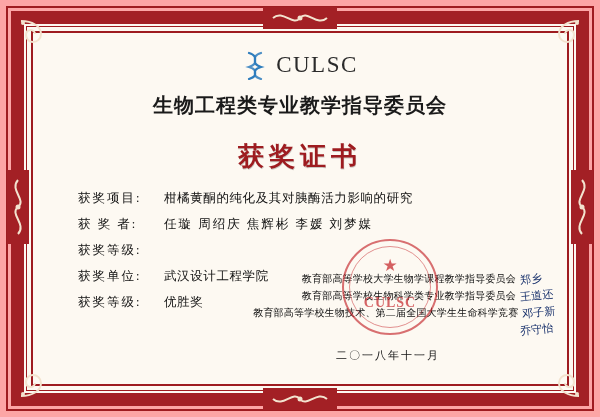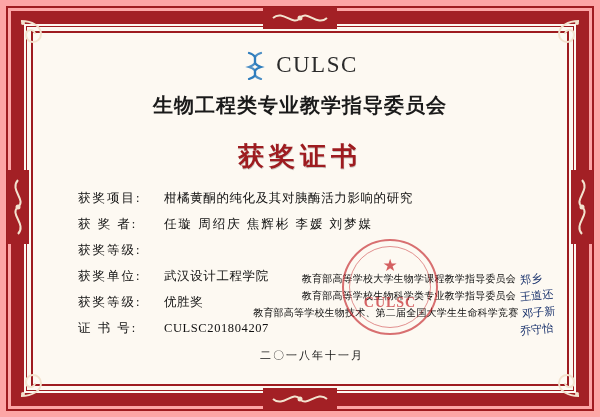--- a/index.html
+++ b/index.html
@@ -181,21 +181,21 @@
     font-family: "Liberation Serif", serif;
     font-size: 11px;
     color: #17306b;
     transform: rotate(-6deg);
     display: inline-block;
     width: 36px;
     text-align: left;
   }
   .date-line {
     margin-top: 10px;
-    text-align: left;
+    text-align: center;
     font-family: "Liberation Serif", serif;
     font-size: 11px;
     letter-spacing: 2px;
     color: #111;
     padding-right: 40px;
   }
 
   
   .seal {
     position: absolute;
@@ -338,24 +338,20 @@
         <span class="field-label">获奖等级:</span>
       </div>
       <div class="field-row">
         <span class="field-label">获奖单位:</span>
         <span class="field-value">武汉设计工程学院</span>
       </div>
       <div class="field-row">
         <span class="field-label">获奖等级:</span>
         <span class="field-value">优胜奖</span>
       </div>
-      <div class="field-row">
-        <span class="field-label">证 书 号:</span>
-        <span class="field-value">CULSC201804207</span>
-      </div>
     </div>
 
     <div class="footer">
       <div class="org-line">
         <span class="org-name">教育部高等学校大学生物学课程教学指导委员会</span>
         <span class="sign">郑乡</span>
       </div>
       <div class="org-line">
         <span class="org-name">教育部高等学校生物科学类专业教学指导委员会</span>
         <span class="sign">王道还</span>

